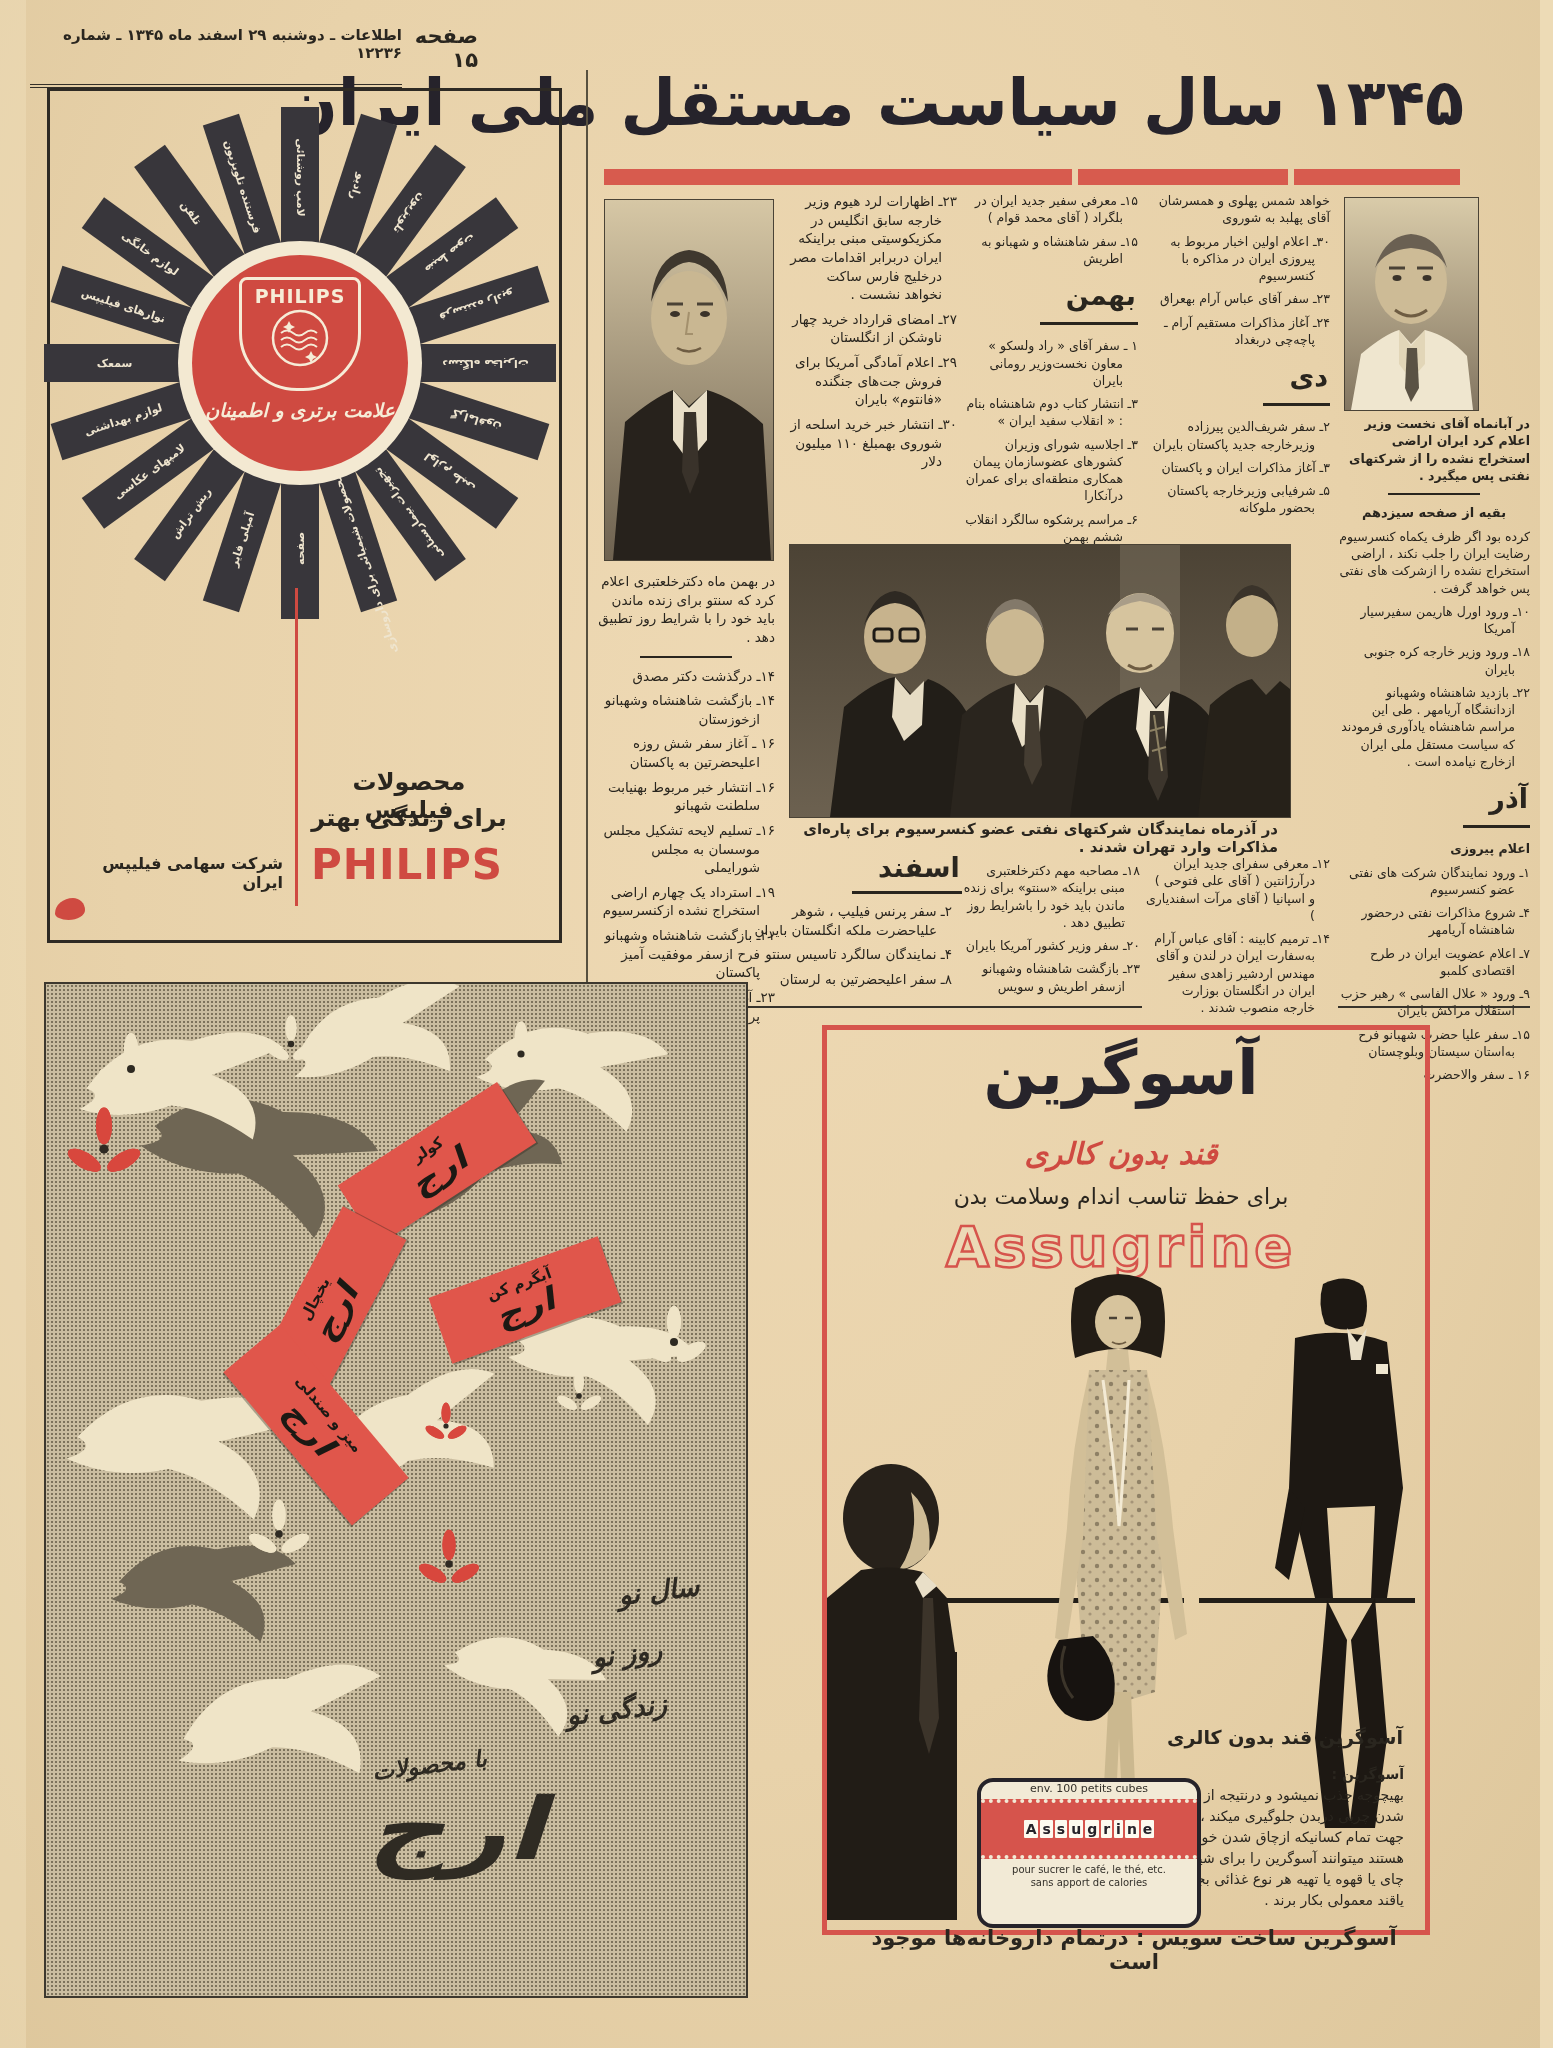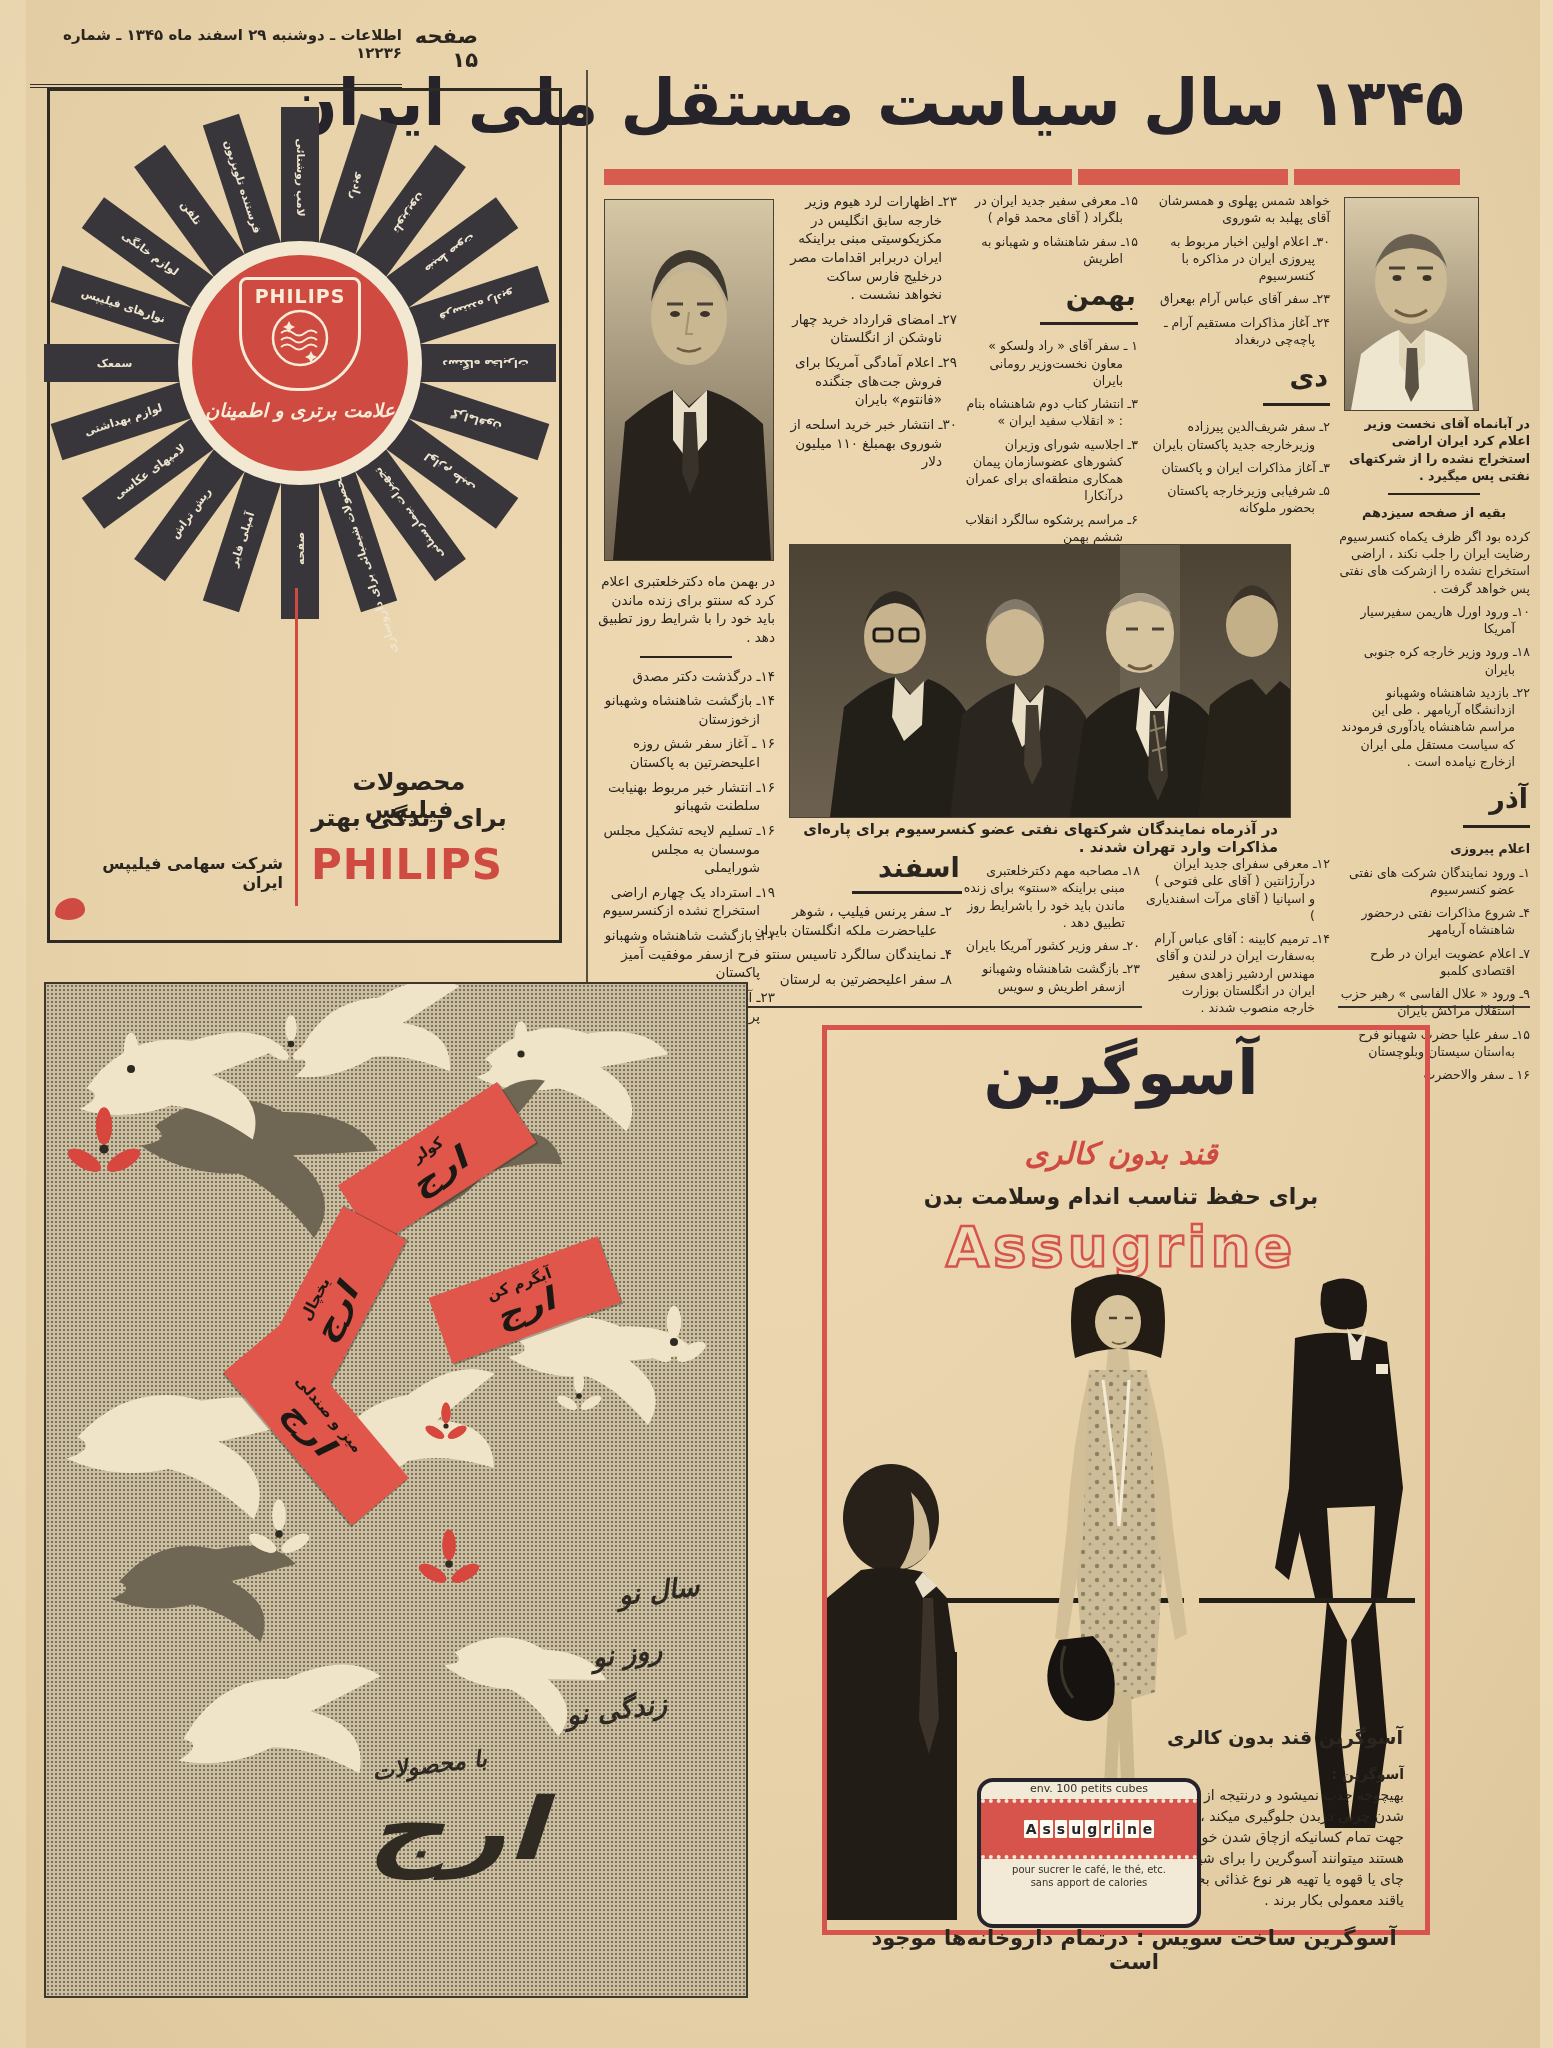--- a/index.html
+++ b/index.html
@@ -81,21 +81,21 @@
   .arj-sl1{left:618px;top:1575px;} .arj-sl2{left:592px;top:1638px;} .arj-sl3{left:566px;top:1694px;}
   .arj-sl4{left:372px;top:1752px;font-size:23px;}
   .arj-logo{left:238px;top:1786px;width:280px;font-size:86px;font-weight:bold;color:#2f2b23;
     transform:skewX(-18deg) scaleX(1.25);letter-spacing:4px;line-height:1;}
 
   
   .asg-box{left:822px;top:1025px;width:598px;height:900px;border:5px solid #d6544c;}
   .asg-title{left:822px;top:1036px;width:598px;text-align:center;font-size:62px;font-weight:bold;color:#27242b;}
   .asg-red{left:822px;top:1136px;width:598px;text-align:center;font-size:30px;font-weight:bold;
     font-style:italic;color:#cf4a41;}
-  .asg-black{left:822px;top:1184px;width:598px;text-align:center;font-size:22px;font-weight:bold;}
+  .asg-black{left:822px;top:1184px;width:598px;text-align:center;font-size:22px;font-weight:normal;}
   .asg-latin{left:822px;top:1214px;width:598px;text-align:center;font-size:56px;font-weight:bold;
     letter-spacing:4px;color:#ecd9b6;-webkit-text-stroke:2.5px #d6544c;}
   .asg-rh{left:1145px;top:1726px;width:258px;font-size:19px;font-weight:bold;}
   .asg-body{left:1140px;top:1764px;width:264px;font-size:14px;line-height:1.5;}
   .asg-body b{display:block;}
   .asg-bottom{left:860px;top:1926px;width:548px;text-align:center;font-size:21px;font-weight:bold;}
   .pkg{left:977px;top:1778px;width:216px;height:142px;border:4px solid #26232a;border-radius:16px;
     background:#f2ead6;display:flex;flex-direction:column;align-items:center;overflow:hidden;}
   .pkg-top{font-size:11px;color:#33302a;}
   .pkg-band{width:100%;height:52px;background:#d6544c;margin-top:4px;display:flex;

